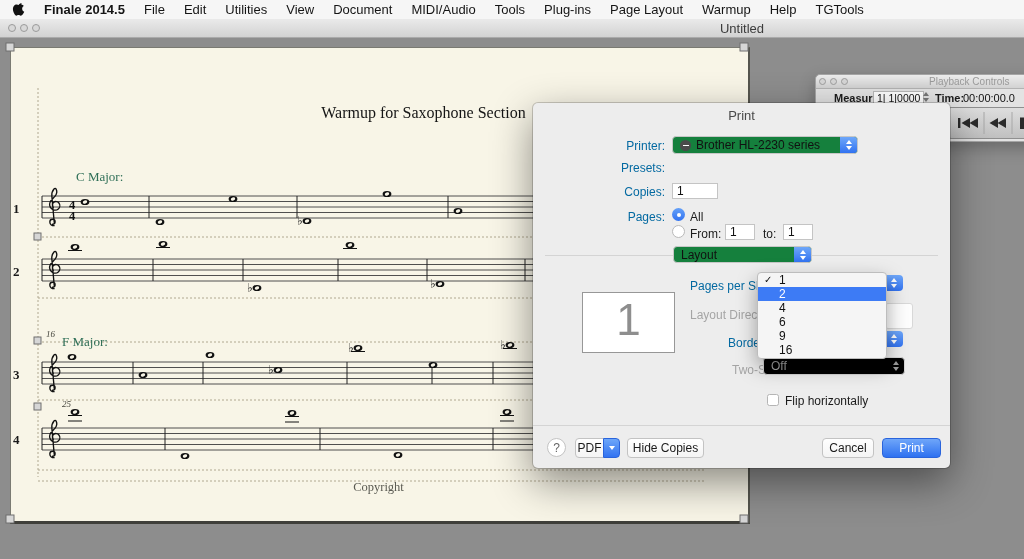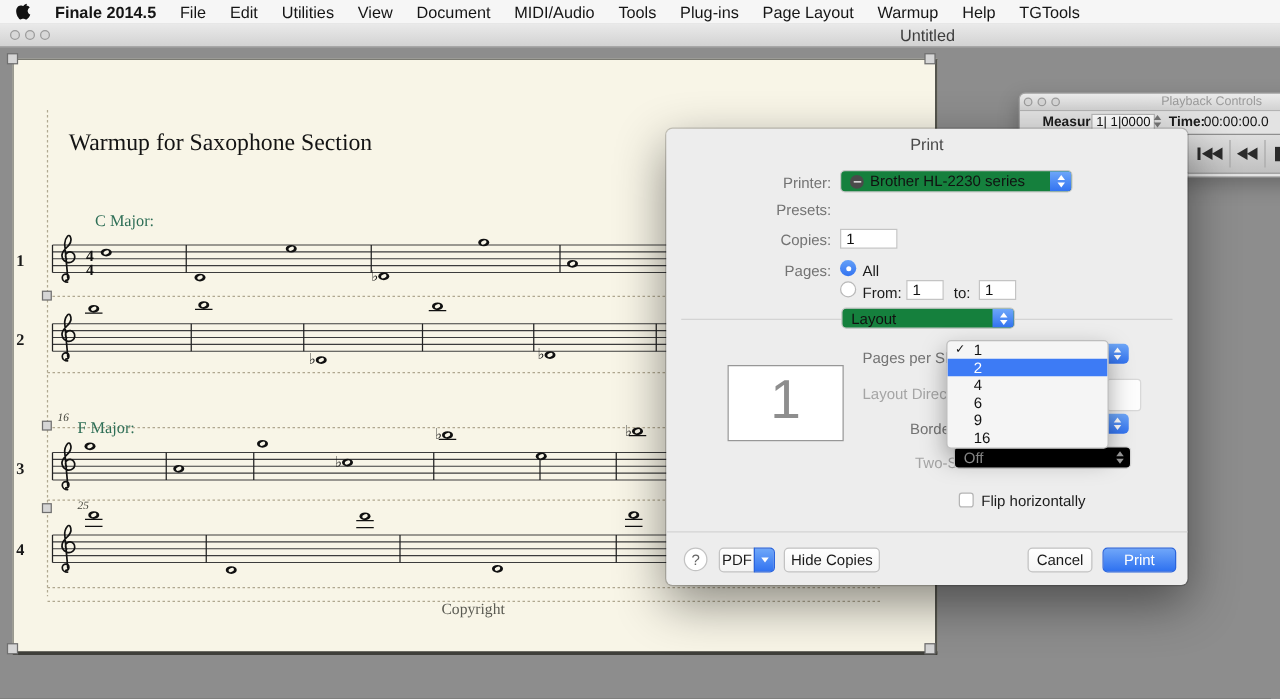--- a/index.html
+++ b/index.html
@@ -12,22 +12,22 @@
   #menubar .mi{white-space:nowrap;}
   #menubar .bold{font-weight:bold;}
   
   #titlebar{left:0;top:19px;width:1024px;height:18px;background:linear-gradient(#eaeaea,#d2d2d2);
     border-bottom:1px solid #aaa;z-index:300;}
   .light{position:absolute;top:5px;width:8px;height:8px;border-radius:50%;background:#d8d8d8;border:1px solid #9b9b9b;box-sizing:border-box;}
   #wintitle{position:absolute;left:742px;top:2px;transform:translateX(-50%);font-size:13px;color:#3c3c3c;}
   
   #page{left:10px;top:47px;width:737px;height:473px;background:#f8f5e7;border:1px solid #7a7a72;
     border-right:2px solid #55554e;border-bottom:3px solid #3f3f3a;z-index:1;}
-  #score-title{left:10px;top:104px;width:737px;text-align:left;font-family:"Liberation Serif",serif;
-    font-size:19px;color:#141414;z-index:2;margin-left:45px;}
+  #score-title{left:10px;top:104px;width:737px;text-align:center;font-family:"Liberation Serif",serif;
+    font-size:16px;color:#141414;z-index:2;margin-left:45px;}
   .exp{font-family:"Liberation Serif",serif;font-size:13px;color:#2f6f57;z-index:6;}
   .sysnum{font-family:"Liberation Serif",serif;font-size:13px;font-weight:bold;color:#1a1a1a;z-index:6;}
   .mnum{font-family:"Liberation Serif",serif;font-size:9px;font-style:italic;color:#44443c;z-index:6;}
   #copyright{left:10px;top:480px;width:737px;text-align:center;font-family:"Liberation Serif",serif;
     font-size:12.5px;color:#5a5a52;z-index:6;}
   #score-art{left:2px;top:39px;z-index:5;}
   #score-art .ts{font:bold 12.5px "Liberation Serif",serif;text-anchor:middle;fill:#111;}
   #score-art .flat{font:12px "DejaVu Sans",sans-serif;fill:#111;}
   
   #palette{left:815px;top:74px;width:230px;height:66px;background:#e3e3e3;border:1px solid #a5a5a5;
@@ -41,21 +41,21 @@
     font-size:10.5px;line-height:13px;padding-left:3px;color:#111;}
   #pal-strip{left:131px;top:32px;width:92px;height:30px;background:linear-gradient(#dedede,#c0c0c0);
     border:1px solid #8f8f8f;border-radius:4px;}
   .mini-stepper{width:9px;height:12px;display:flex;flex-direction:column;align-items:center;justify-content:center;gap:2px;}
   .tri-up{width:0;height:0;border-left:3px solid transparent;border-right:3px solid transparent;border-bottom:4px solid #777;}
   .tri-dn{width:0;height:0;border-left:3px solid transparent;border-right:3px solid transparent;border-top:4px solid #777;}
   
   #dialog{left:533px;top:103px;width:417px;height:365px;background:#ededed;border-radius:5px;
     box-shadow:0 14px 40px rgba(0,0,0,.45),0 0 0 1px rgba(0,0,0,.18);z-index:100;font-size:12px;color:#1b1b1b;}
   #dlg-title{position:absolute;left:0;top:5px;width:100%;text-align:center;font-size:13px;color:#4a4a4a;}
-  .lbl{position:absolute;text-align:right;font-size:12px;color:#737373;white-space:nowrap;}
+  .lbl{position:absolute;text-align:right;font-size:12px;color:#0369a1;white-space:nowrap;}
   .dis{color:#a5a5a5 !important;}
   .popup{position:absolute;background:#15803d;border:1px solid #c7c7c7;border-radius:4px;box-sizing:border-box;
     font-size:12px;color:#111;overflow:hidden;}
   .popup .val{position:absolute;left:7px;top:50%;transform:translateY(-50%);white-space:nowrap;}
   .pstep{position:absolute;right:0;top:0;bottom:0;width:17px;background:linear-gradient(#6ea7f9,#3273f1);
     display:flex;flex-direction:column;align-items:center;justify-content:center;gap:2px;}
   .wup{width:0;height:0;border-left:3px solid transparent;border-right:3px solid transparent;border-bottom:4px solid #fff;}
   .wdn{width:0;height:0;border-left:3px solid transparent;border-right:3px solid transparent;border-top:4px solid #fff;}
   .gup{border-bottom-color:#9a9a9a;}
   .gdn{border-top-color:#9a9a9a;}

